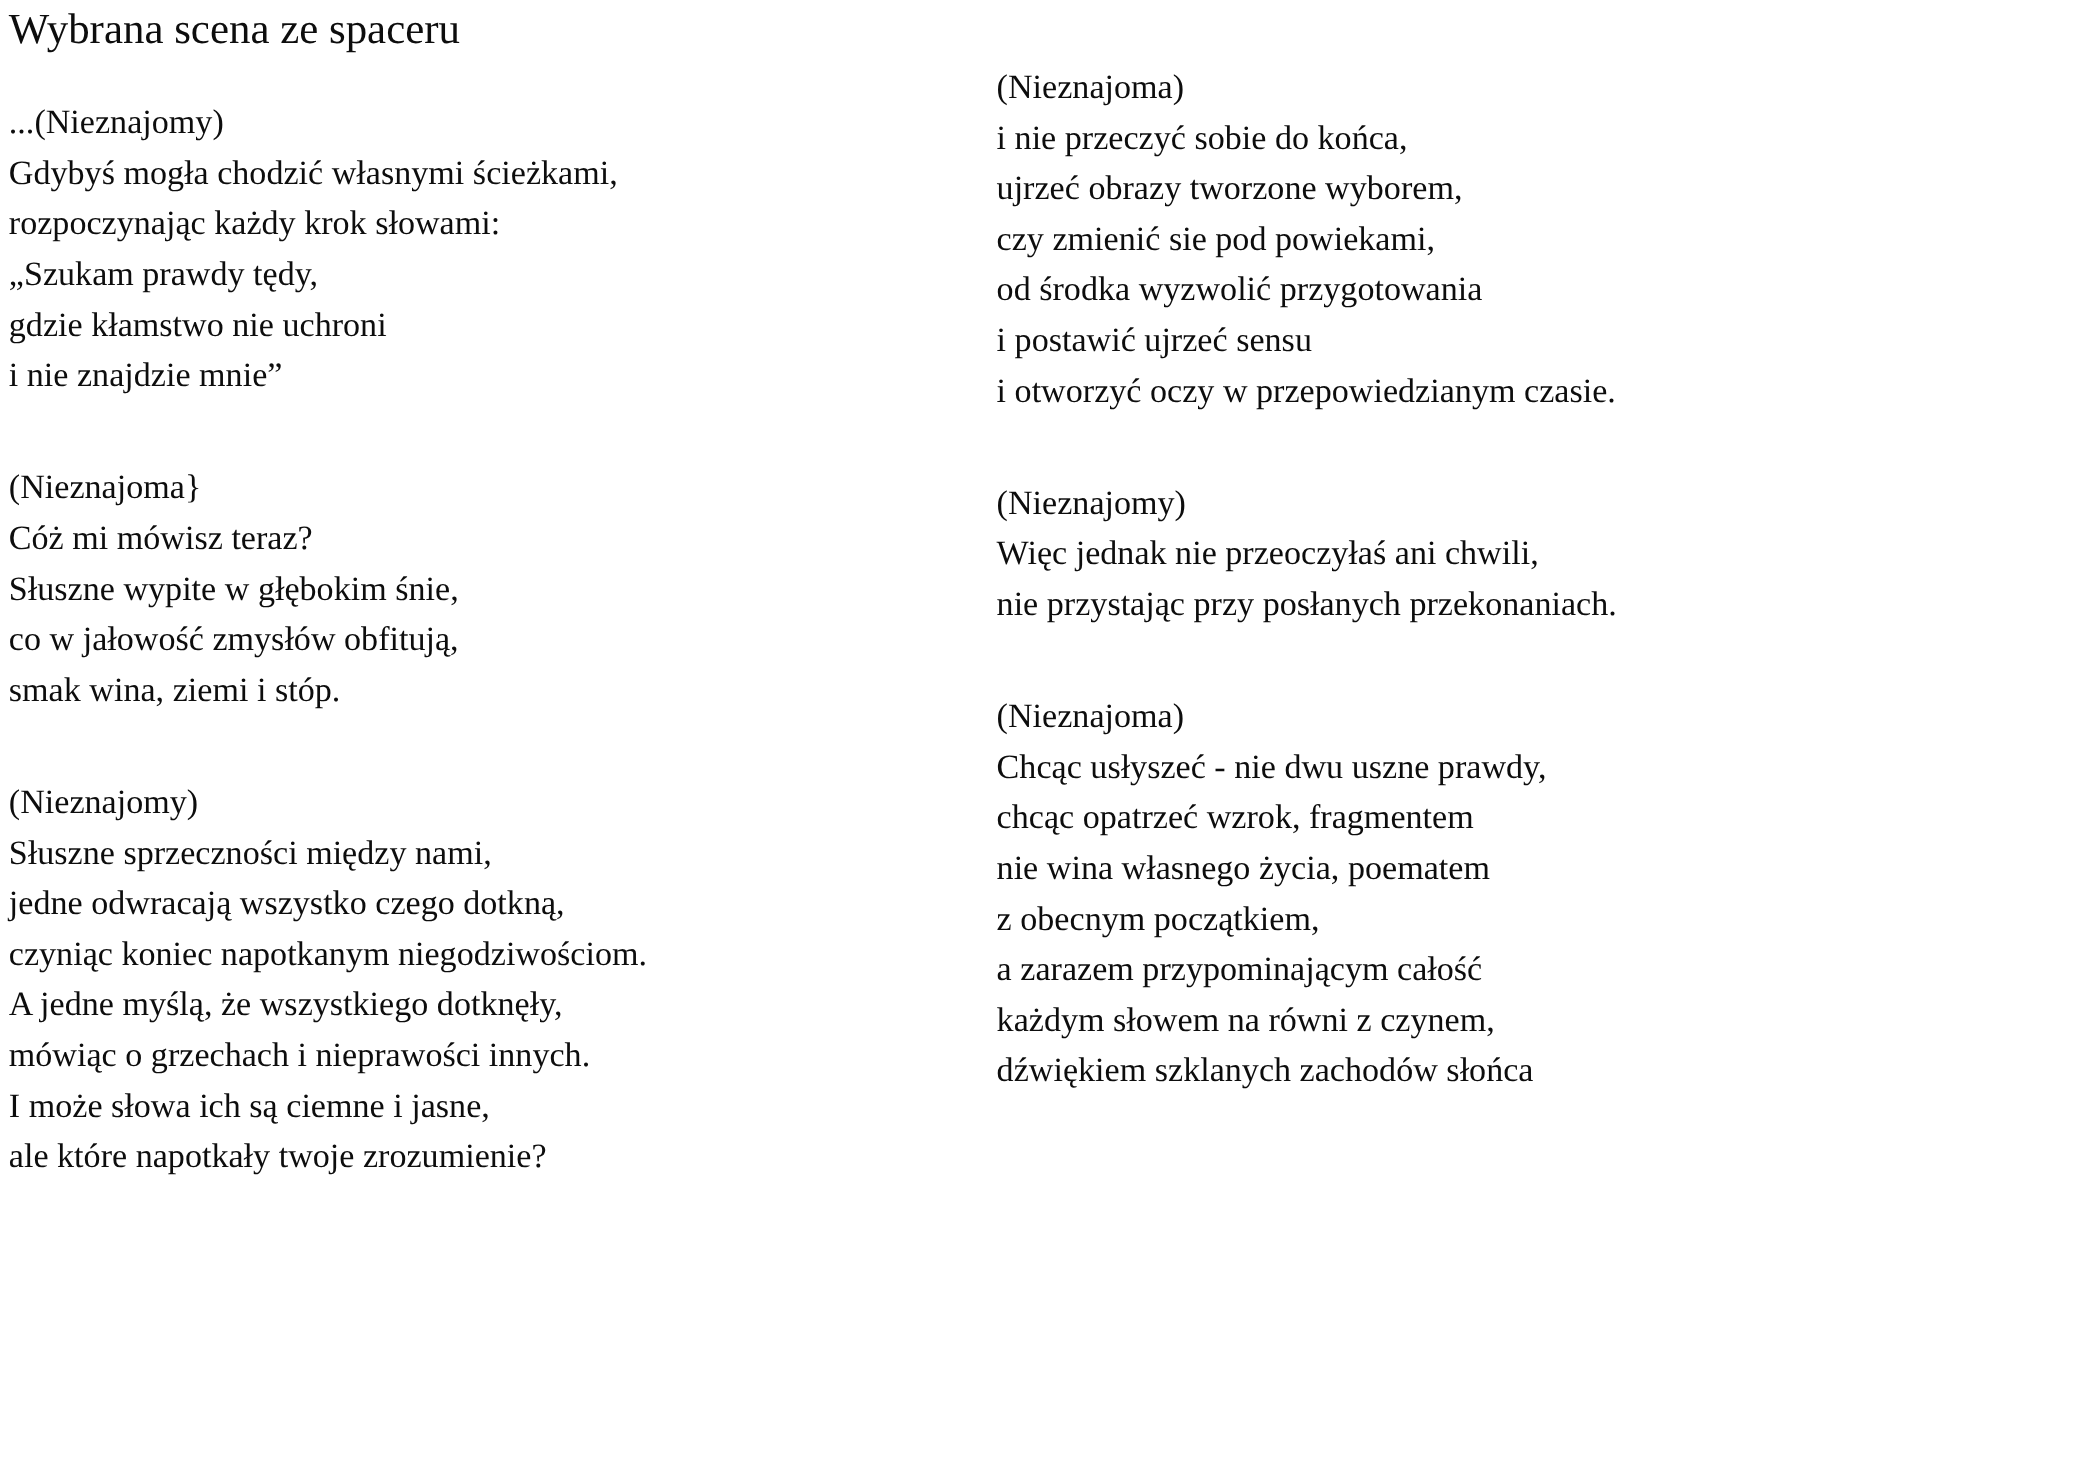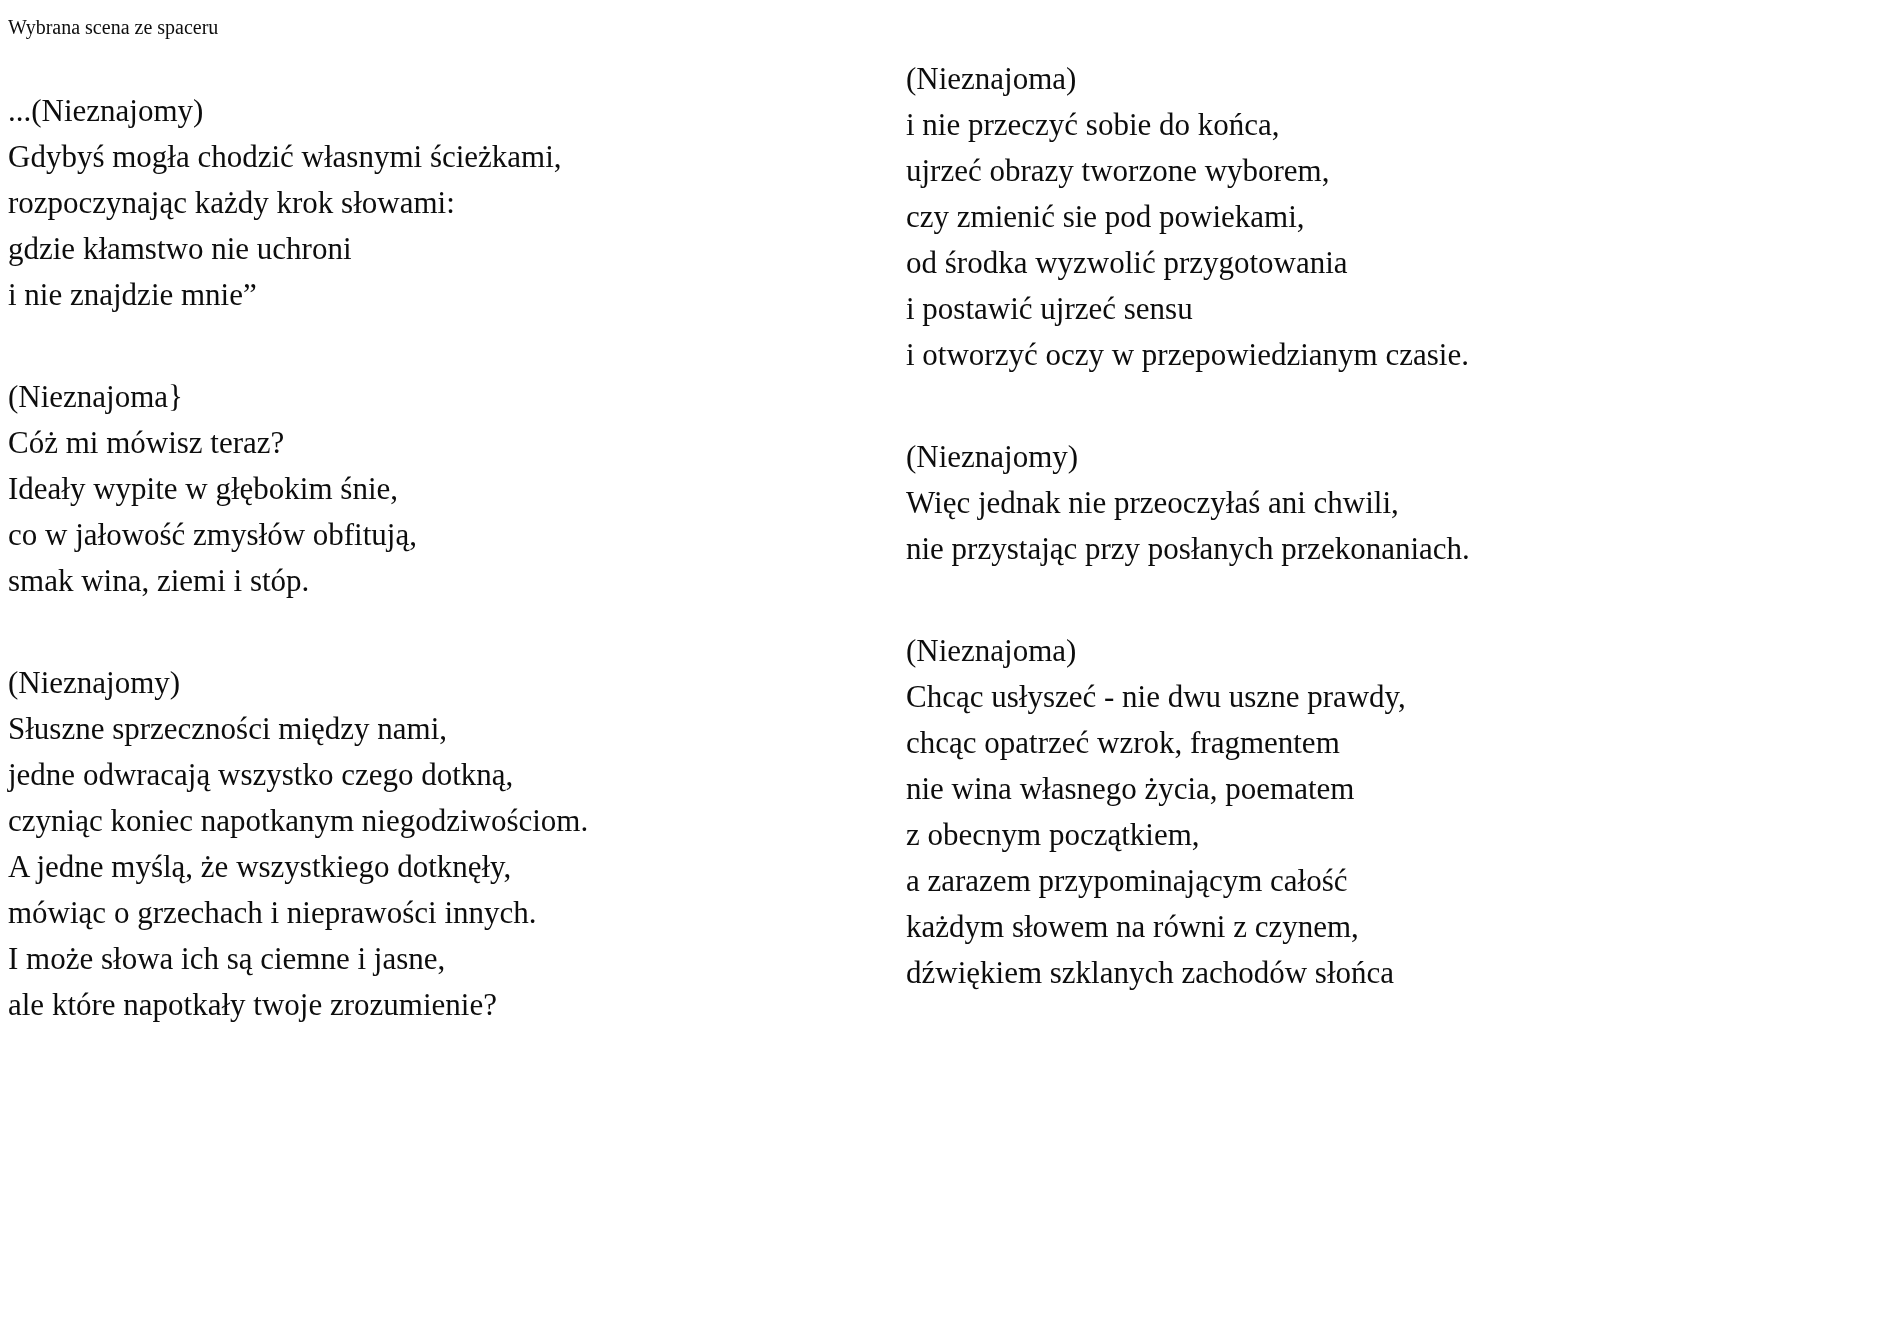--- a/index.html
+++ b/index.html
@@ -28,21 +28,21 @@
     left: 8px;
     top: 4px;
     width: 850px;
   }
   .col-right {
     left: 906px;
     top: 56px;
     width: 1000px;
   }
   .title {
-    font-size: 20px;
+    font-size: 39px;
     font-weight: normal;
     margin: 0 0 38px 0;
     line-height: 46px;
   }
   .stanza {
     margin: 0 0 56px 0;
   }
   .line {
     white-space: nowrap;
   }
@@ -51,27 +51,28 @@
 <body>
 
 <div class="page">
   <div class="col col-left">
     <h1 class="title">Wybrana scena ze spaceru</h1>
     <div>
         <div class="stanza">
           <div class="line speaker">...(Nieznajomy)</div>
           <div class="line">Gdybyś mogła chodzić własnymi ścieżkami,</div>
           <div class="line">rozpoczynając każdy krok słowami:</div>
+          <div class="line">„Szukam prawdy tędy,</div>
           <div class="line">gdzie kłamstwo nie uchroni</div>
           <div class="line">i nie znajdzie mnie”</div>
         </div>
         <div class="stanza">
           <div class="line speaker">(Nieznajoma}</div>
           <div class="line">Cóż mi mówisz teraz?</div>
-          <div class="line">Ideały wypite w głębokim śnie,</div>
+          <div class="line">Słuszne wypite w głębokim śnie,</div>
           <div class="line">co w jałowość zmysłów obfitują,</div>
           <div class="line">smak wina, ziemi i stóp.</div>
         </div>
         <div class="stanza">
           <div class="line speaker">(Nieznajomy)</div>
           <div class="line">Słuszne sprzeczności między nami,</div>
           <div class="line">jedne odwracają wszystko czego dotkną,</div>
           <div class="line">czyniąc koniec napotkanym niegodziwościom.</div>
           <div class="line">A jedne myślą, że wszystkiego dotknęły,</div>
           <div class="line">mówiąc o grzechach i nieprawości innych.</div>

